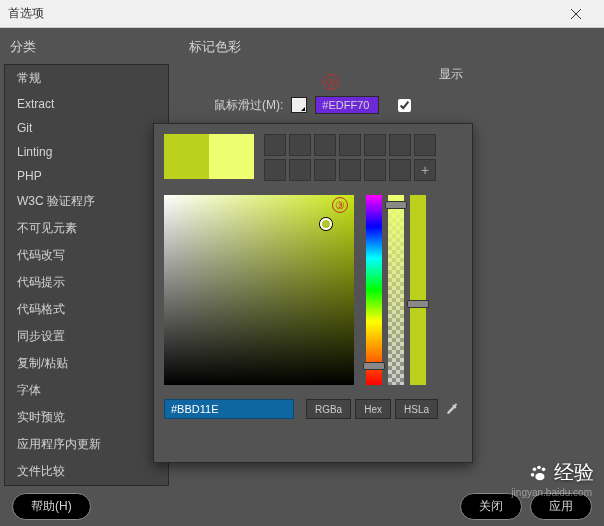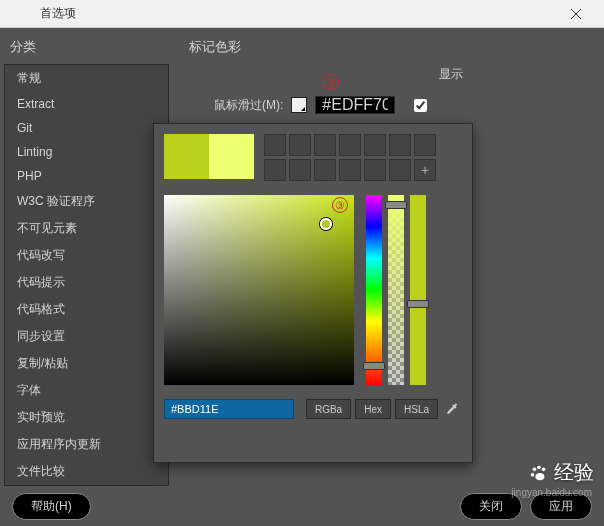--- a/index.html
+++ b/index.html
@@ -1,34 +1,34 @@
 <!DOCTYPE html>
 <html><head>
 <meta charset="utf-8">
 <style>
 * { margin: 0; padding: 0; box-sizing: border-box; font-family: "Microsoft YaHei", sans-serif; }
 body { width: 604px; height: 526px; overflow: hidden; background: #f0f0f0; }
 .titlebar { height: 28px; background: #f0f0f0; display: flex; align-items: center; justify-content: space-between; padding: 0 8px; border-bottom: 1px solid #ccc; }
-.titlebar-title { font-size: 12px; color: #333; margin-left: 32px; }
+.titlebar-title { font-size: 12px; color: #333; }
 .close-btn { width: 40px; height: 28px; display: flex; align-items: center; justify-content: center; cursor: pointer; }
 .close-btn svg { width: 10px; height: 10px; stroke: #333; stroke-width: 1; }
 .main { display: flex; height: 458px; background: #535353; }
 .sidebar { width: 173px; background: #535353; display: flex; flex-direction: column; }
 .section-header { color: #d4d4d4; font-size: 13px; padding: 10px 10px 8px 10px; }
 .sidebar-list { flex: 1; background: #444444; overflow-y: auto; border: 1px solid #2a2a2a; margin: 0 4px; }
 .sidebar-item { color: #d4d4d4; font-size: 12px; padding: 5px 12px; cursor: pointer; white-space: nowrap; }
 .marker { display: inline-flex; align-items: center; justify-content: center; width: 16px; height: 16px; border: 1.5px solid #c92d2d; border-radius: 50%; color: #c92d2d; font-size: 11px; margin-left: 4px; vertical-align: middle; }
 .content { flex: 1; padding: 10px 16px; position: relative; }
 .content-title { color: #d4d4d4; font-size: 13px; margin-bottom: 20px; }
 .field-row { display: flex; align-items: center; gap: 8px; margin-bottom: 10px; position: relative; }
 .label-right { color: #d4d4d4; font-size: 12px; position: absolute; left: 250px; top: -30px; }
 .field-label { color: #d4d4d4; font-size: 12px; margin-left: 25px; }
 .swatch { width: 16px; height: 16px; background: #f0f0f0; border: 1px solid #222; display: inline-block; position: relative; }
 .swatch::after { content: ""; position: absolute; right: 1px; bottom: 1px; border-left: 4px solid transparent; border-bottom: 4px solid #000; }
-.hex-input { background: #000000; border: 1px solid #2a2a2a; color: #d4d4d4; font-size: 16px; padding: 2px 6px; width: 80px; height: 18px; }
+.hex-input { background: #6d28d9; border: 1px solid #2a2a2a; color: #d4d4d4; font-size: 11px; padding: 2px 6px; width: 64px; height: 18px; }
 .chk { width: 13px; height: 13px; accent-color: #fff; }
 .picker { position: absolute; left: -20px; top: 95px; width: 320px; height: 340px; background: #535353; border: 1px solid #2a2a2a; padding: 10px; box-shadow: 0 4px 12px rgba(0,0,0,0.5); }
 .picker-top { display: flex; gap: 10px; }
 .preview-swatches { display: flex; }
 .prev-sw { width: 45px; height: 45px; }
 .prev-a { background: #bbd11e; }
 .prev-b { background: #edff70; }
 .palette-grid { display: grid; grid-template-columns: repeat(7, 22px); grid-template-rows: repeat(2, 22px); gap: 3px; }
 .pal-cell { background: #444; border: 1px solid #333; cursor: pointer; }
 .add-swatch { display: flex; align-items: center; justify-content: center; color: #aaa; font-size: 14px; }

